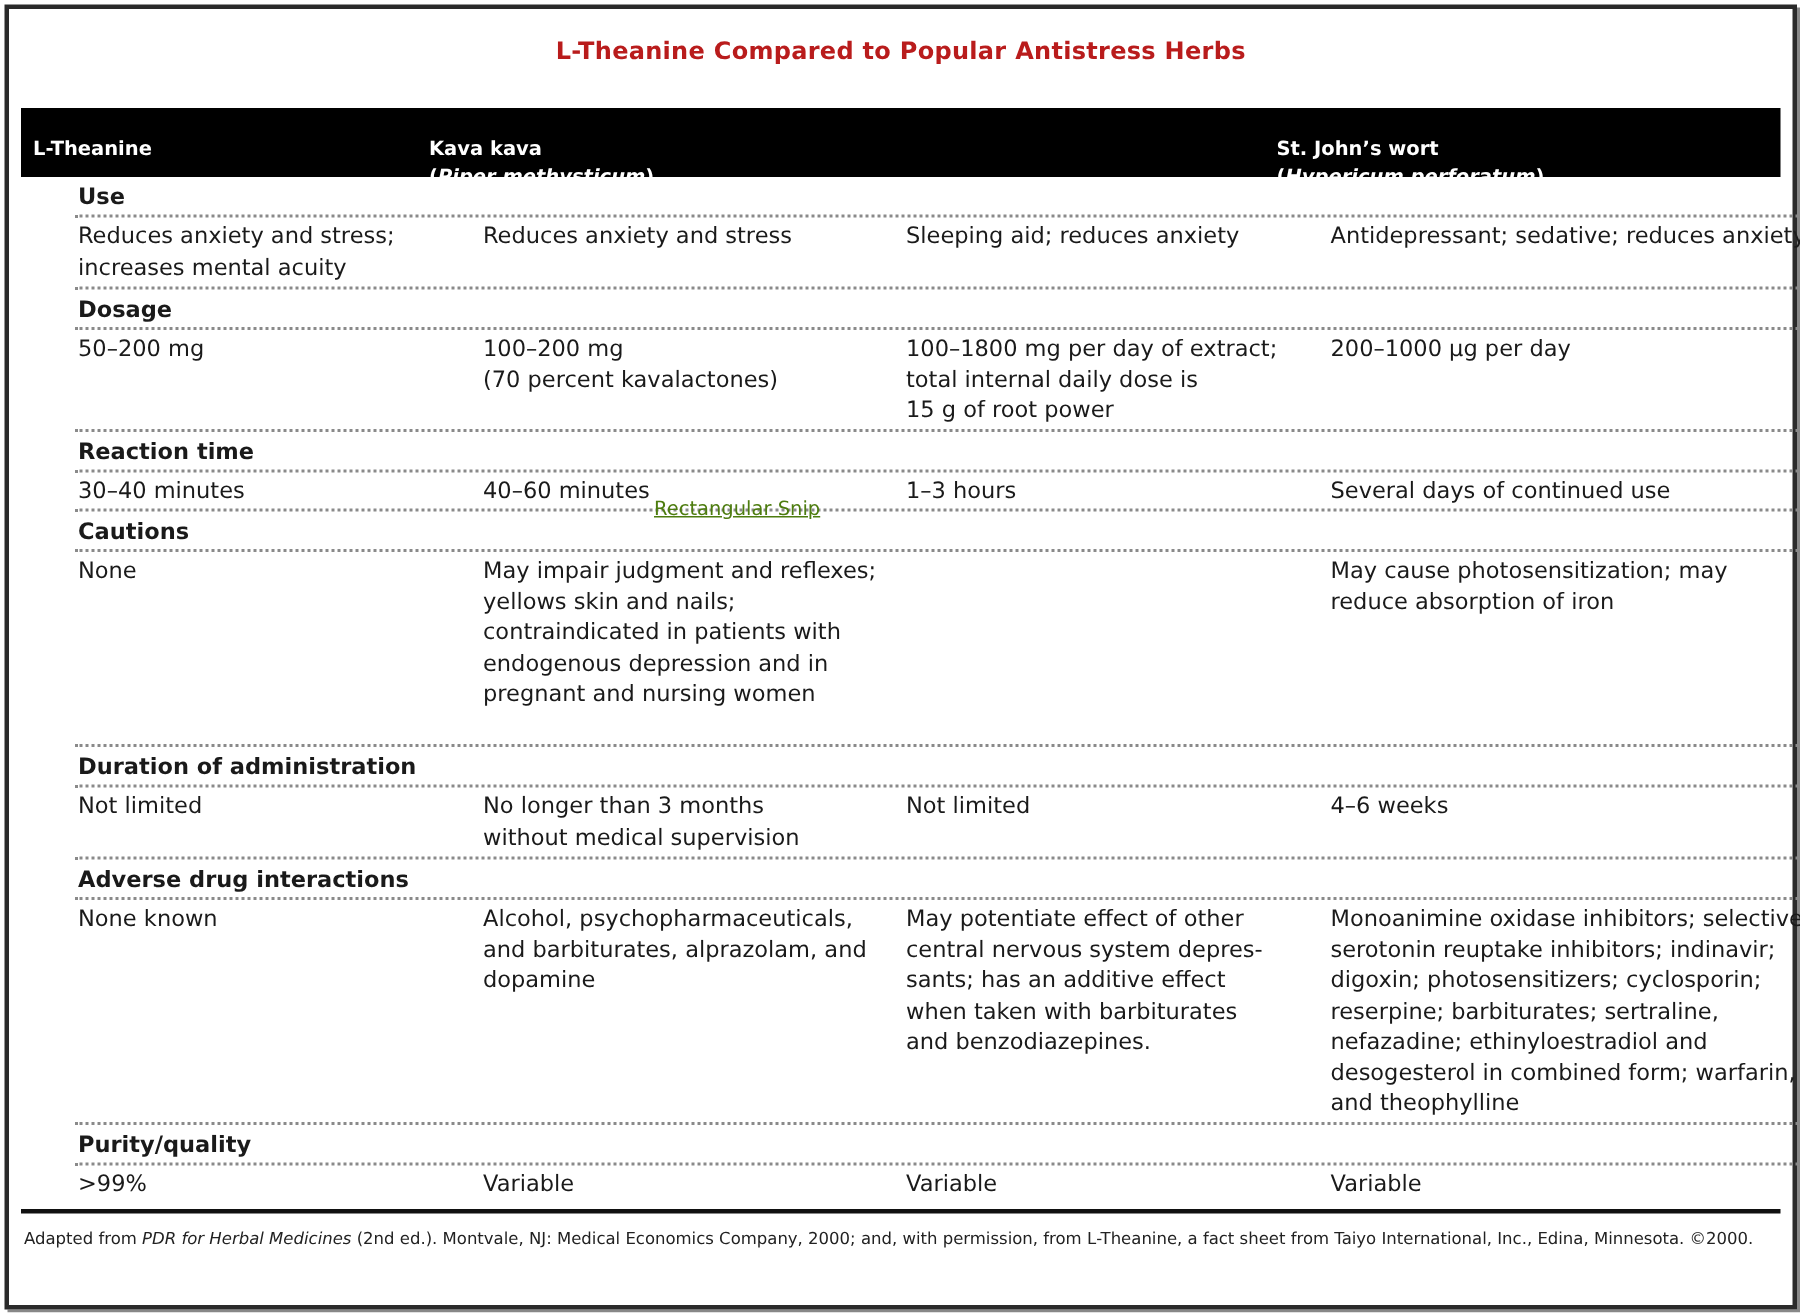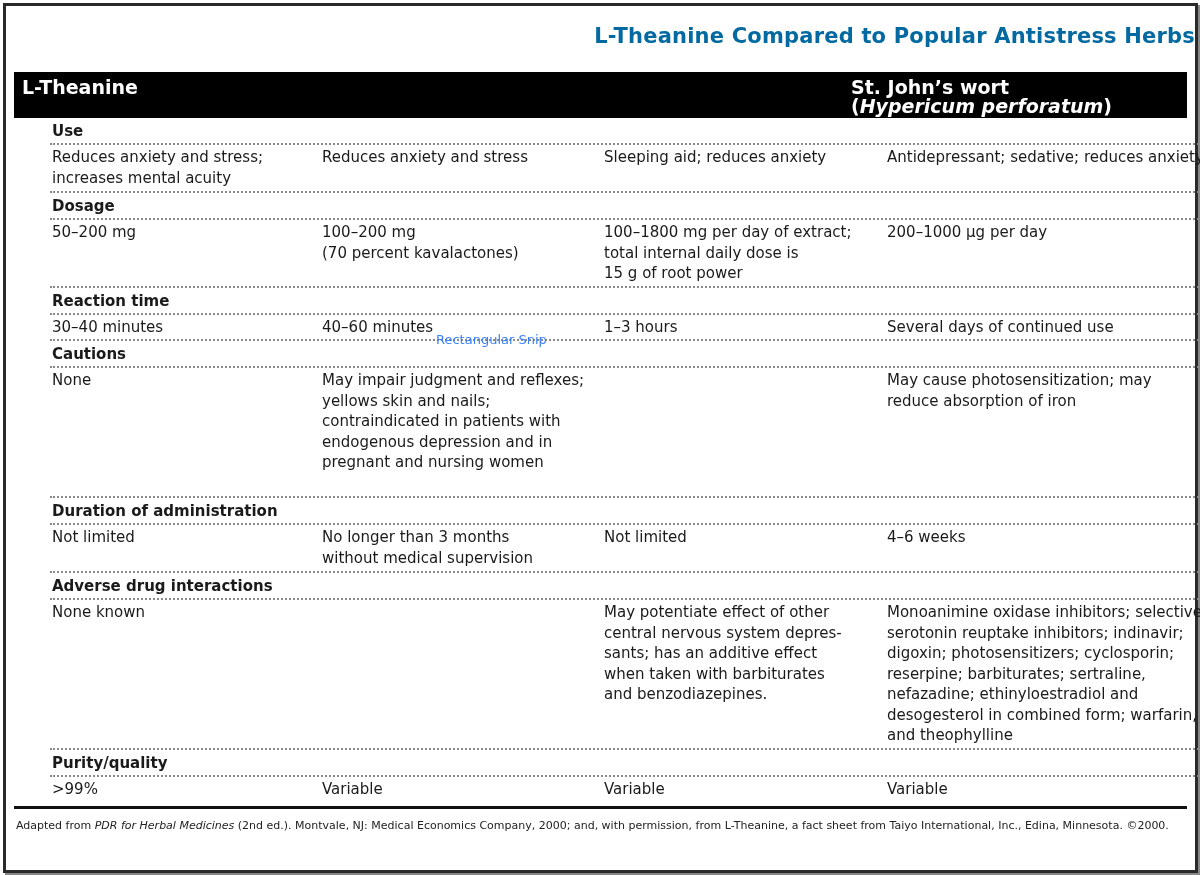--- a/index.html
+++ b/index.html
@@ -1,47 +1,51 @@
 <!DOCTYPE html>
 <html><head>
 <meta charset="utf-8">
 <style>
   html, body { margin: 0; padding: 0; background: #ffffff; }
   body { width: 1200px; height: 875px; position: relative; overflow: hidden;
          font-family: "DejaVu Sans", sans-serif; color: #1a1a1a; }
   .frame { position: absolute; left: 3px; top: 3px; width: 1189px; height: 864px;
            border: 3px solid #2a2a2a; box-shadow: 2px 2px 0 #888; background: #fff; }
-  .title { position: absolute; left: 0; right: 0; top: 18px; text-align: right;
-           font-size: 21px; font-weight: bold; color: #0369a1; letter-spacing: 0.2px; }
+  .title { position: absolute; left: 0; right: 0; top: 18px; text-align: center;
+           font-size: 16px; font-weight: bold; color: #b91c1c; letter-spacing: 0.2px; }
   .sc { font-variant: small-caps; }
   .thead { position: absolute; left: 8px; top: 66px; width: 1173px; height: 46px; background: #000; color: #fff; }
-  .th { position: absolute; top: 6px; font-size: 19px; font-weight: bold; line-height: 19px; }
+  .th { position: absolute; top: 18px; font-size: 13px; font-weight: bold; line-height: 19px; }
   .th .sub { font-style: italic; }
   .tbody { position: absolute; left: 8px; top: 112px; width: 1173px; margin-left: 36px; }
   .sect { position: relative; font-size: 15px; font-weight: bold; height: 25px; line-height: 26px;
           padding-left: 2px; border-bottom: 2px dotted #8a8a8a; }
   .row { position: relative; font-size: 15px; line-height: 20.5px; border-bottom: 2px dotted #8a8a8a; }
   .cell { position: absolute; top: 2px; white-space: pre-line; }
   .c0 { left: 2px; width: 262px; }
   .c1 { left: 272px; width: 282px; }
   .c2 { left: 554px; width: 282px; }
   .c3 { left: 837px; width: 336px; }
   .rule { position: absolute; left: 8px; top: 800px; width: 1173px; height: 3px; background: #111; }
   .footer { position: absolute; left: 10px; top: 812px; width: 1160px; font-size: 11px; line-height: 16px; color: #222; }
   .footer i { font-style: italic; }
-  .watermark { position: absolute; left: 430px; top: 326px; font-size: 13px; color: #3b82f6; }
+  .watermark { position: absolute; left: 430px; top: 326px; font-size: 13px; color: #4d7c0f; text-decoration: underline; }
 </style>
 </head>
 <body>
 
 <div class="frame">
   <div class="title"><span class="sc">L</span><span>-Theanine Compared to Popular Antistress Herbs</span></div>
 
   <div class="thead">
     <div class="th" style="left:8px"><span class="sc">L</span><span>-Theanine</span></div>
+    <div class="th" style="left:272px">
+        <div>Kava kava</div>
+        <div><span>(</span><span class="sub">Piper methysticum</span><span>)</span></div>
+      </div>
     <div class="th" style="left:837px">
         <div>St. John’s wort</div>
         <div><span>(</span><span class="sub">Hypericum perforatum</span><span>)</span></div>
       </div>
   </div>
 
   <div class="tbody">
 
     <div class="sect">Use</div>
     <div class="row" style="height:46px">
@@ -88,20 +92,23 @@
       <div class="cell c0">Not limited</div>
       <div class="cell c1">No longer than 3 months
 without medical supervision</div>
       <div class="cell c2">Not limited</div>
       <div class="cell c3">4–6 weeks</div>
     </div>
 
     <div class="sect">Adverse drug interactions</div>
     <div class="row" style="height:148px">
       <div class="cell c0">None known</div>
+      <div class="cell c1">Alcohol, psychopharmaceuticals,
+and barbiturates, alprazolam, and
+dopamine</div>
       <div class="cell c2">May potentiate effect of other
 central nervous system depres-
 sants; has an additive effect
 when taken with barbiturates
 and benzodiazepines.</div>
       <div class="cell c3">Monoanimine oxidase inhibitors; selective
 serotonin reuptake inhibitors; indinavir;
 digoxin; photosensitizers; cyclosporin;
 reserpine; barbiturates; sertraline,
 nefazadine; ethinyloestradiol and

